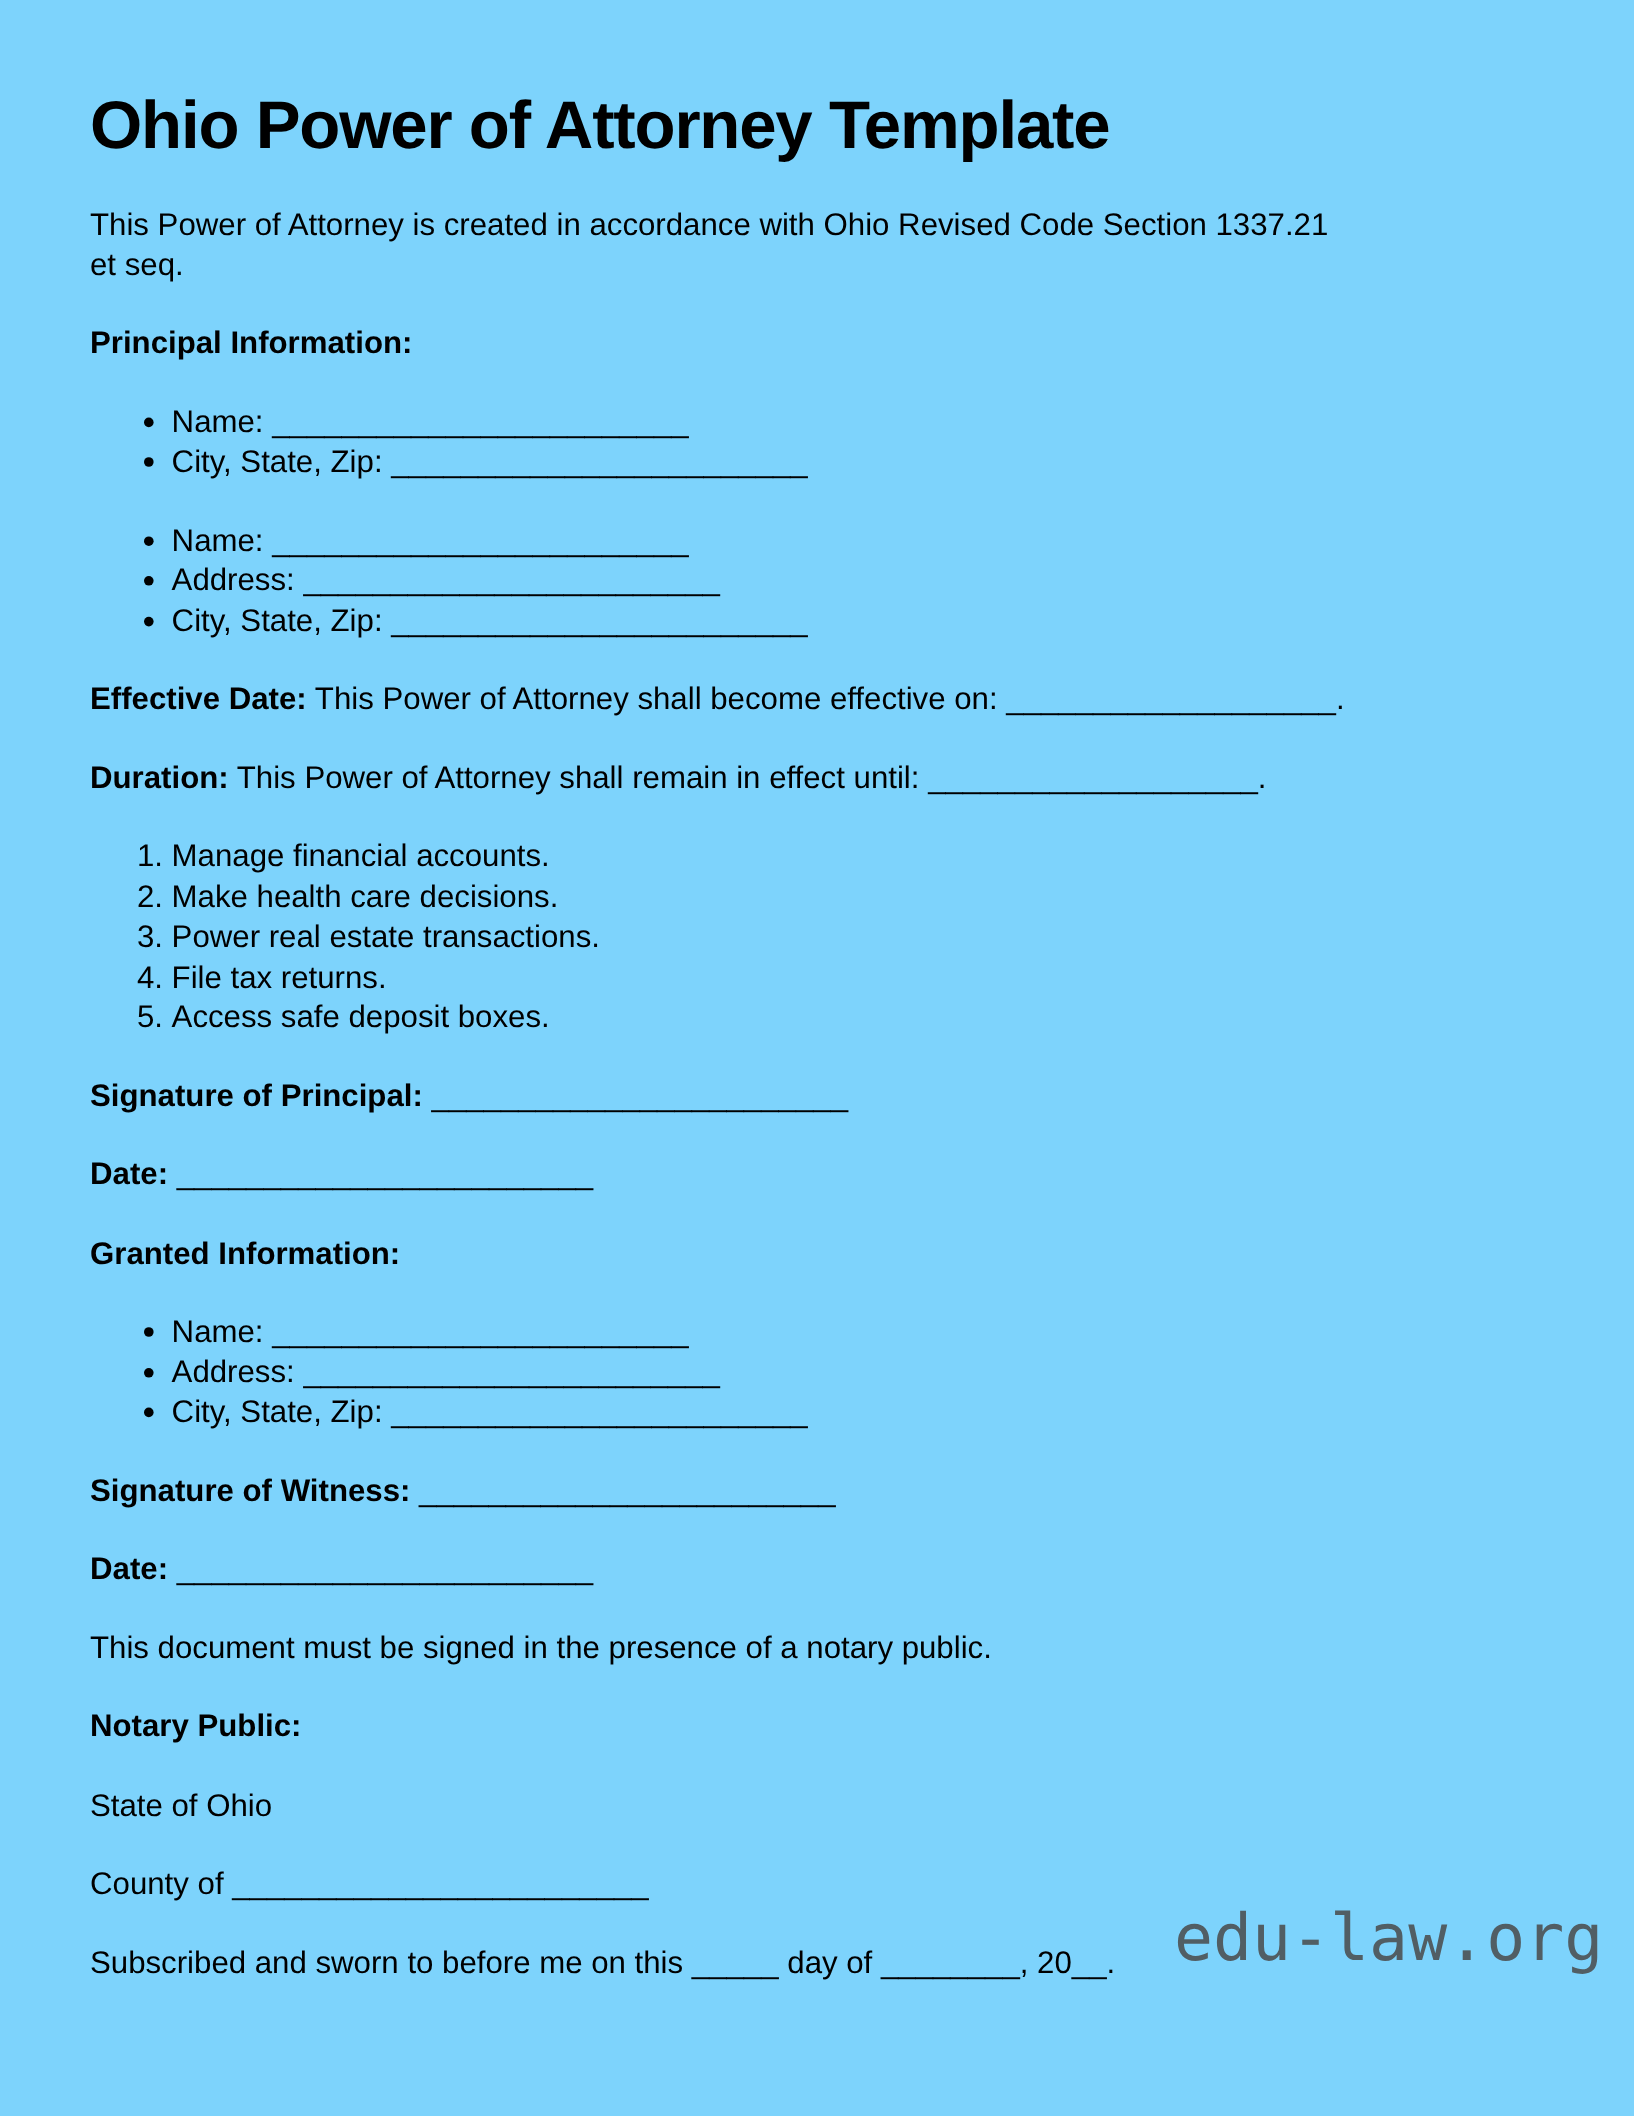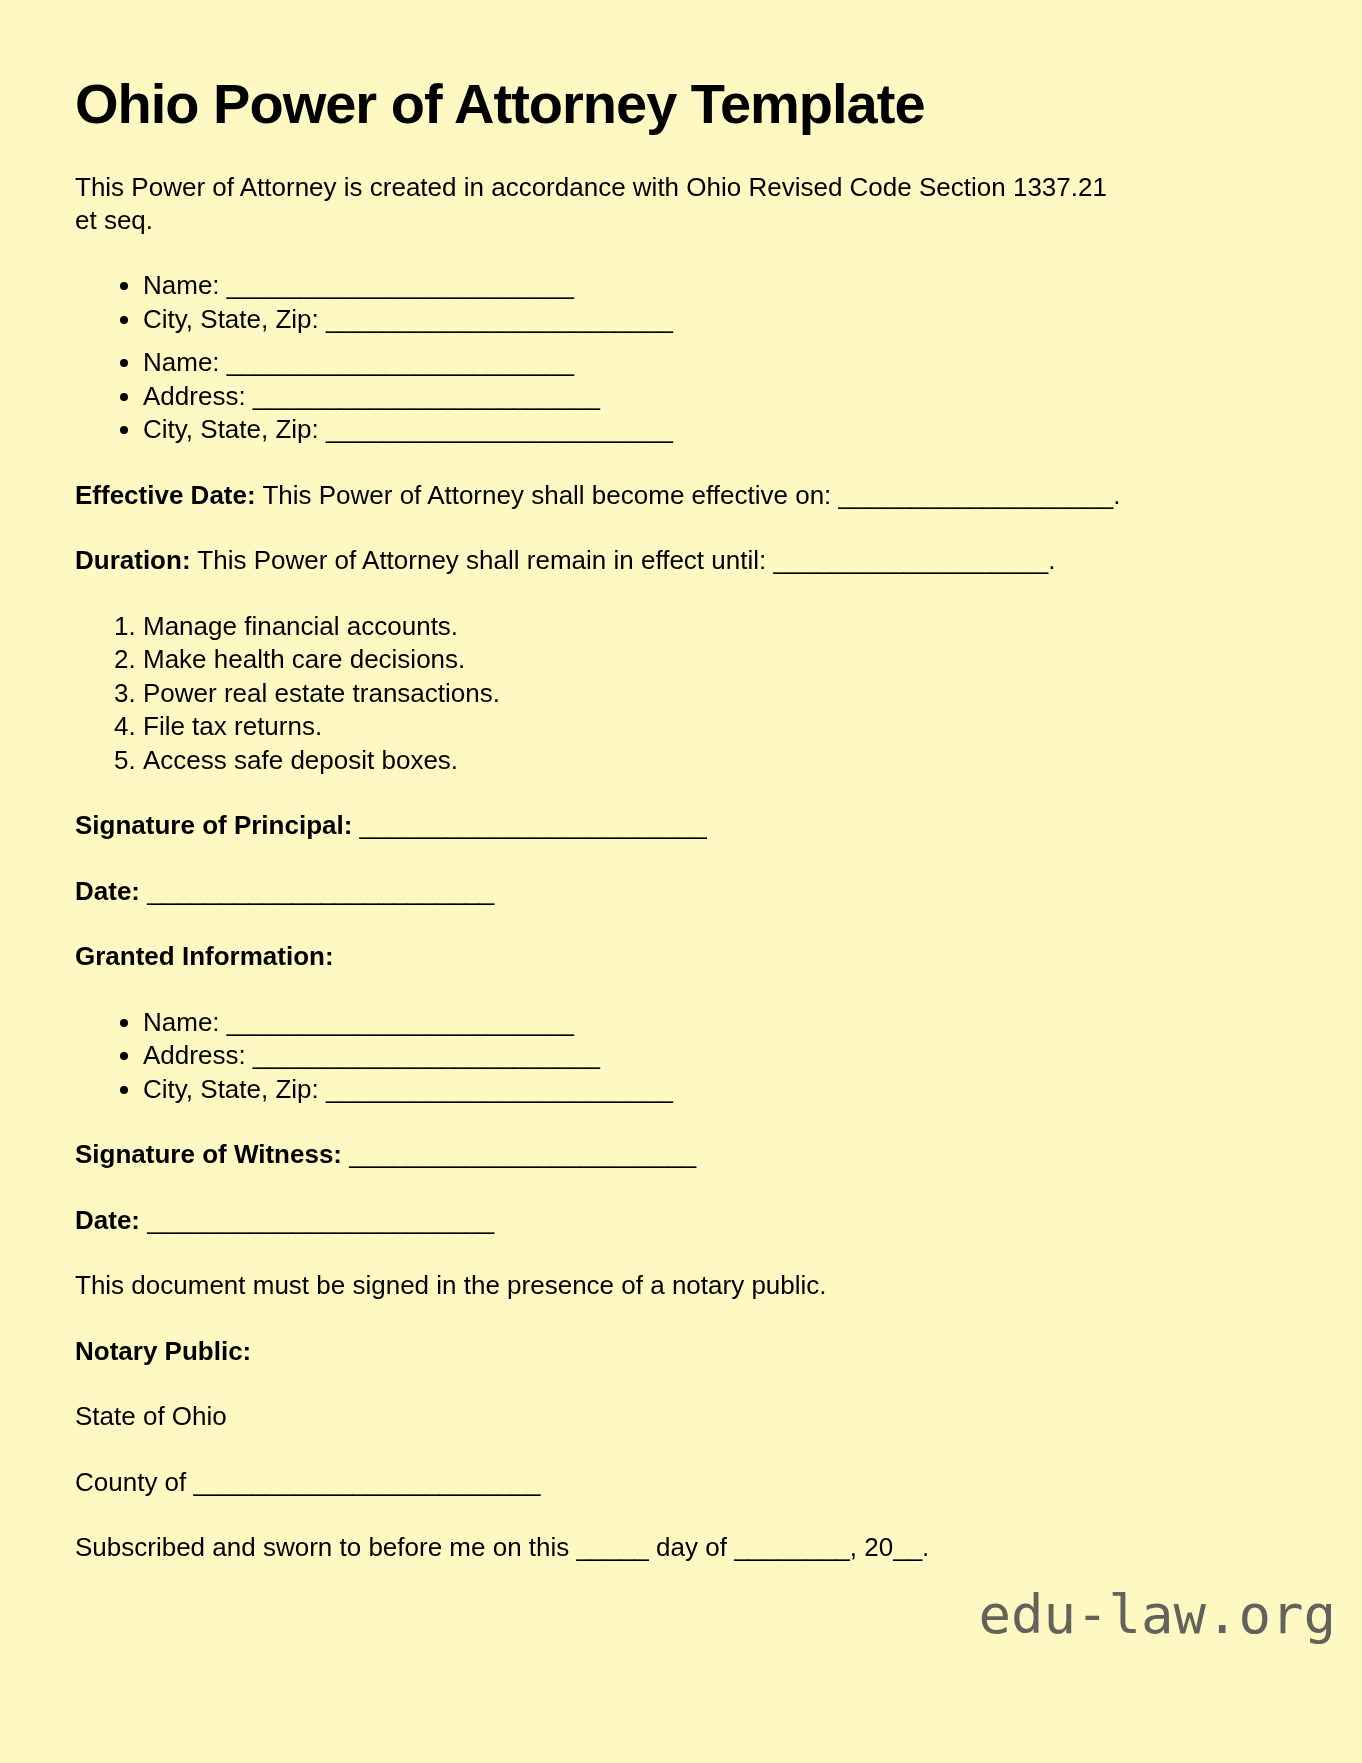--- a/index.html
+++ b/index.html
@@ -5,39 +5,39 @@
   html, body {
     margin: 0;
     padding: 0;
     background: #ffffff;
   }
   .page {
     position: relative;
     width: 1362px;
     height: 1763px;
     margin: 0 auto;
-    background: #fef9c3;
+    background: #7dd3fc;
     color: #000000;
     font-family: "Liberation Sans", "DejaVu Sans", sans-serif;
     font-size: 26px;
     line-height: 1.25;
     box-sizing: border-box;
     padding: 70px 75px 40px 75px;
     overflow: hidden;
   }
   h1.doc-title {
     font-size: 56px;
     line-height: 1.2;
     font-weight: bold;
     letter-spacing: -1px;
     margin: 0 0 34px 0;
   }
   p { margin: 33px 0; }
   ul, ol {
-    margin: 11px 0;
+    margin: 33px 0;
     padding-left: 68px;
   }
   li { margin: 1px 0; }
   .b { font-weight: bold; }
   .blank { white-space: nowrap; }
   .watermark {
     position: absolute;
     top: 1588px;
     right: 26px;
     font-family: "DejaVu Sans Mono", "Liberation Mono", monospace;
@@ -50,20 +50,21 @@
 </style>
 </head>
 <body>
 
 <div class="page">
 
   <h1 class="doc-title">Ohio Power of Attorney Template</h1>
 
   <p><span>This Power of Attorney is created in accordance with Ohio Revised Code Section 1337.21</span><br><span>et seq.</span></p>
 
+  <p class="b">Principal Information:</p>
 
   <ul>
     <li><span>Name:</span> <span class="blank">________________________</span></li>
     <li><span>City, State, Zip:</span> <span class="blank">________________________</span></li>
   </ul>
 
 
   <ul>
     <li><span>Name:</span> <span class="blank">________________________</span></li>
     <li><span>Address:</span> <span class="blank">________________________</span></li>

